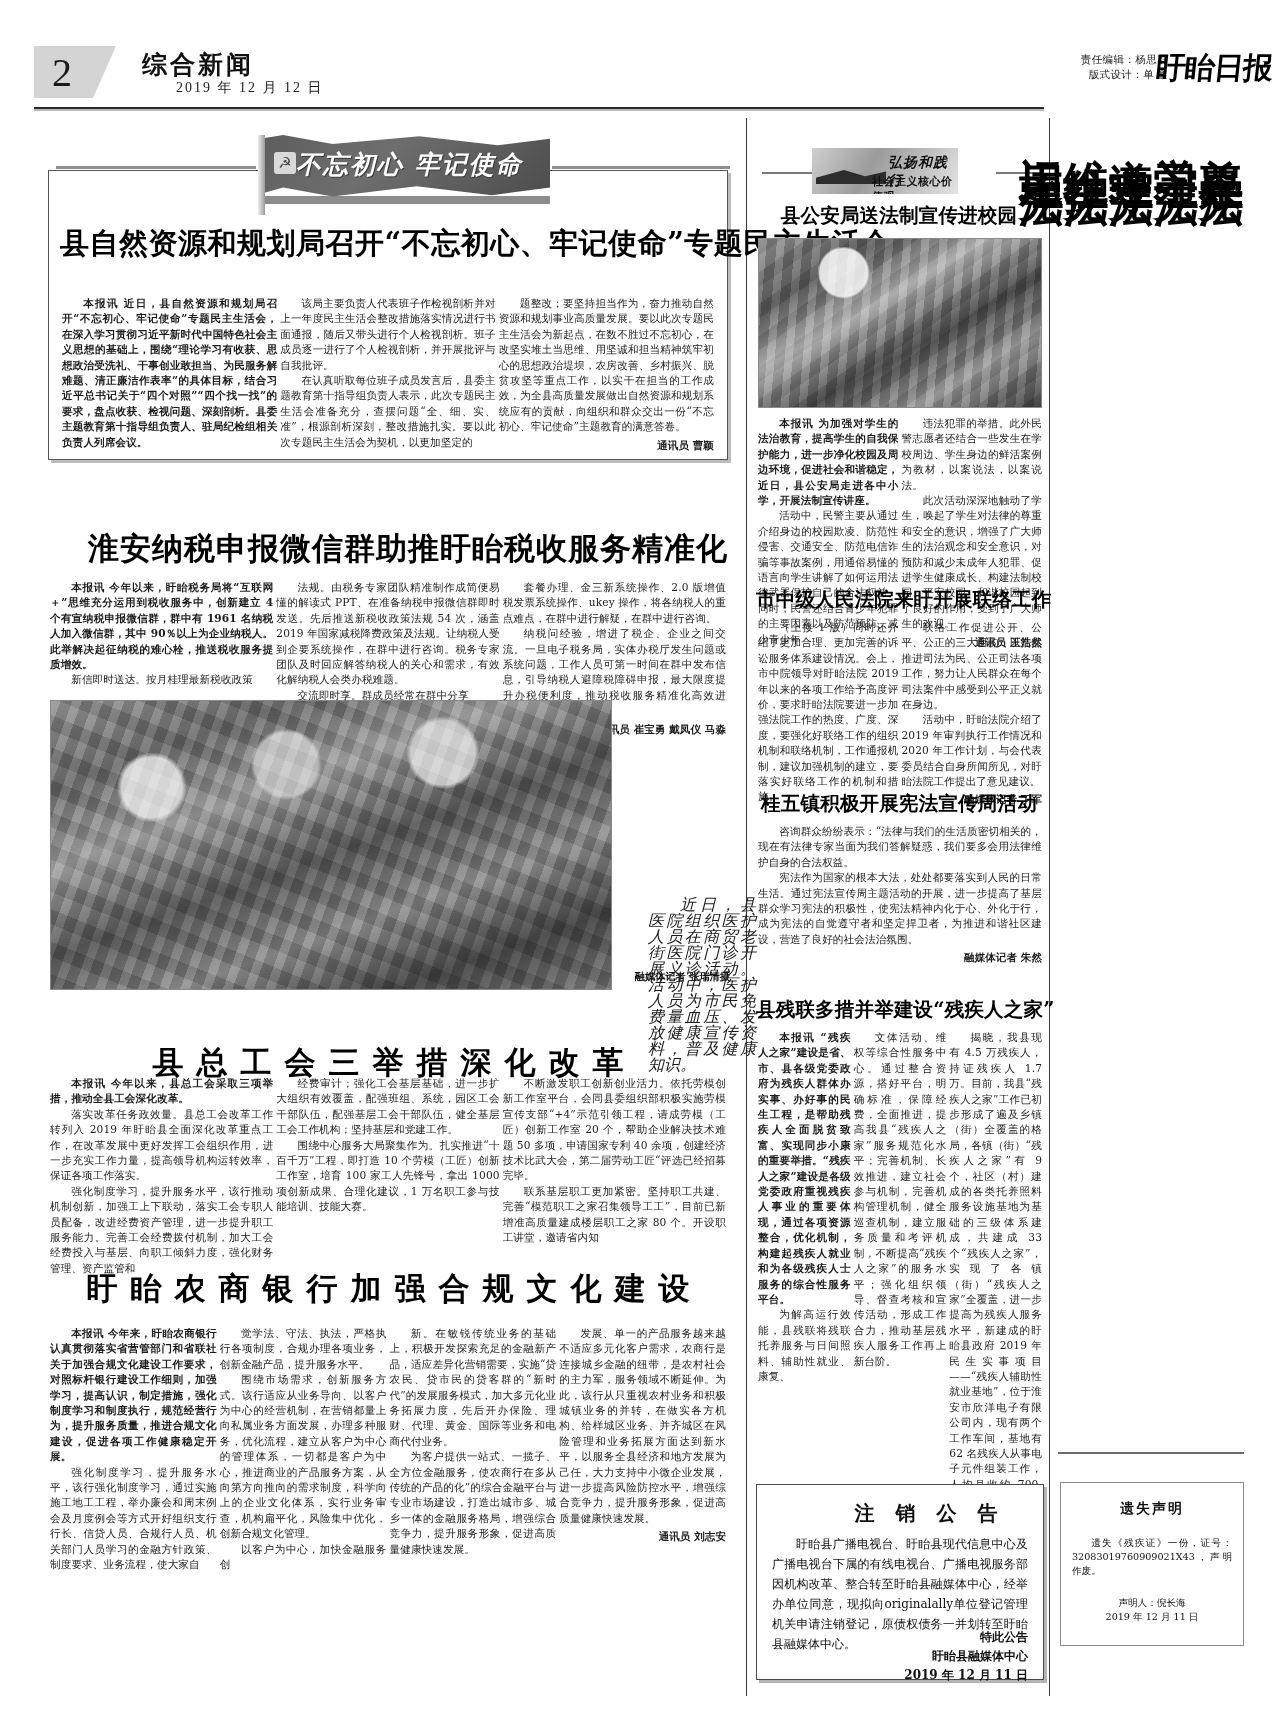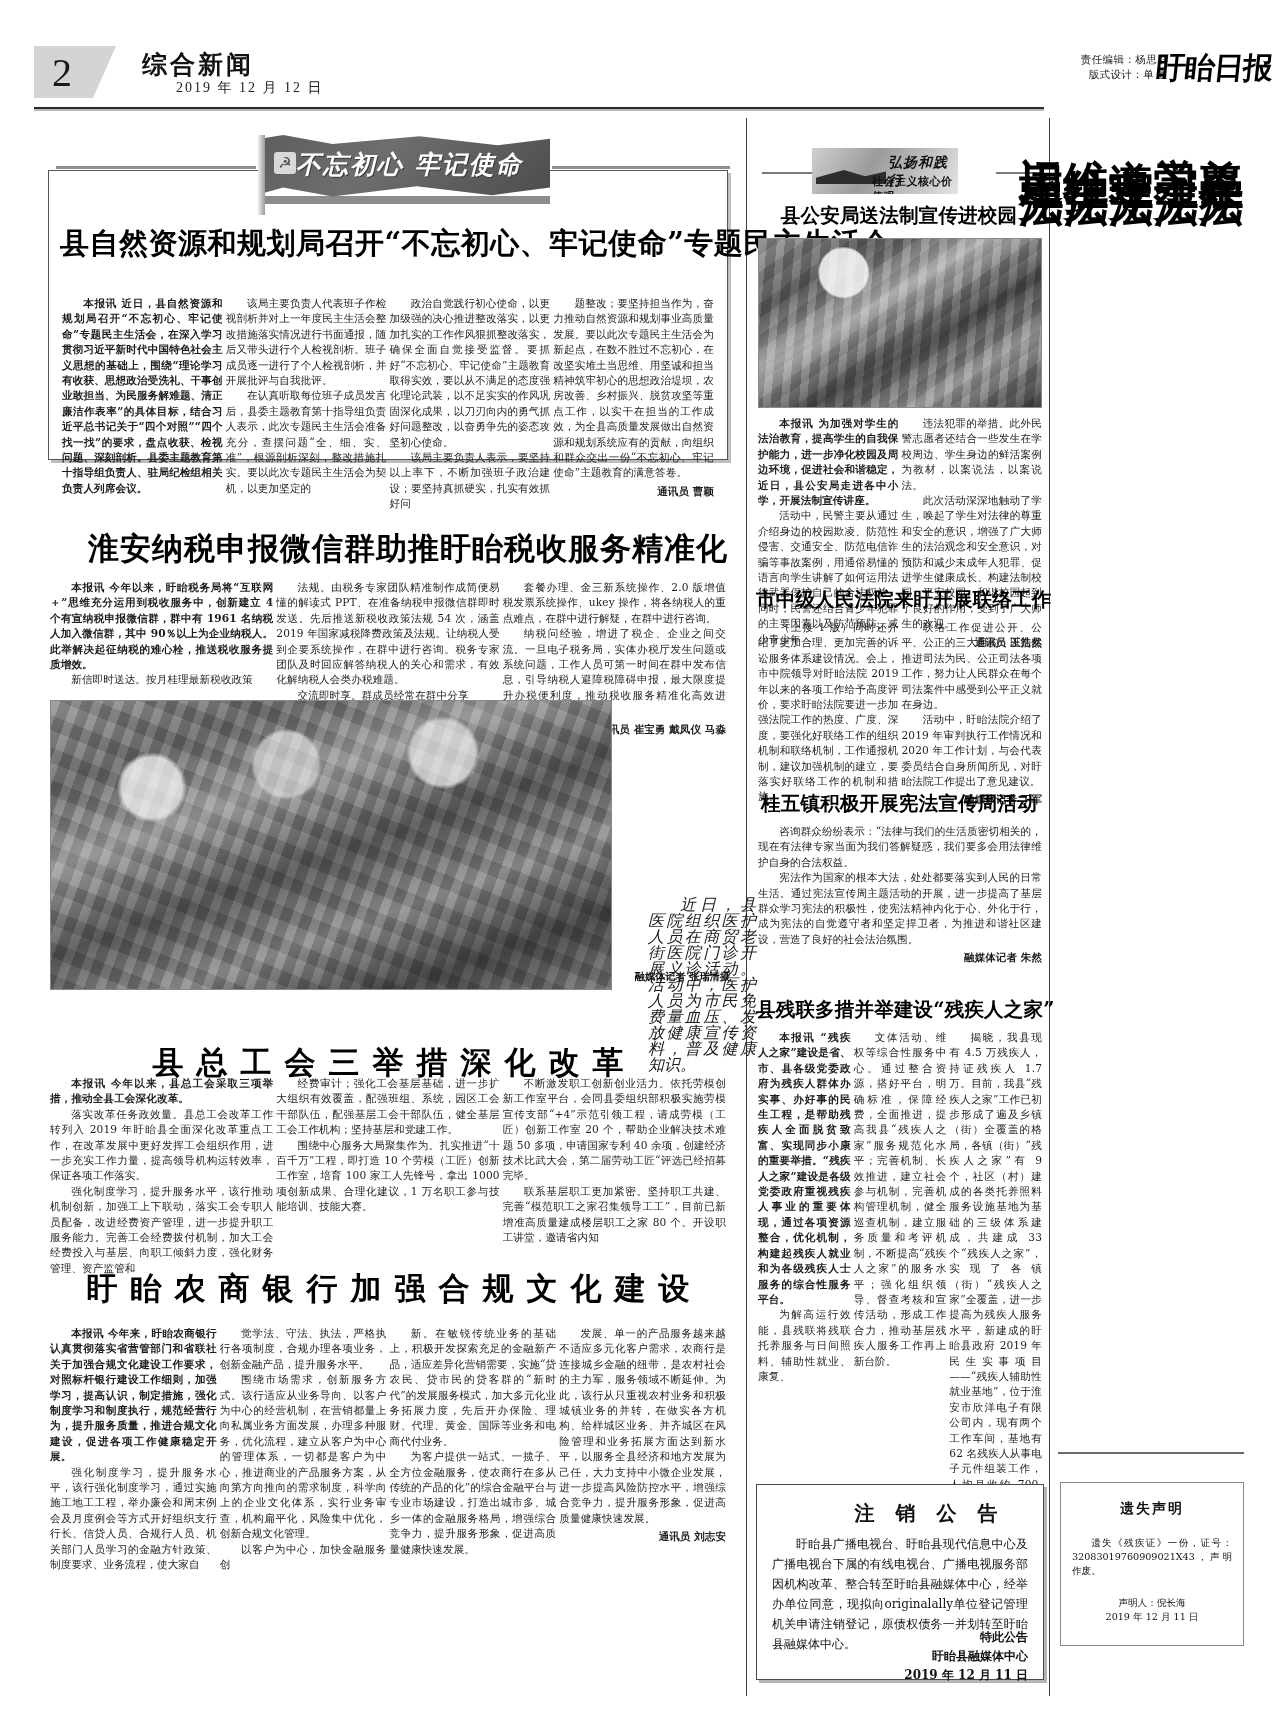--- a/index.html
+++ b/index.html
@@ -505,24 +505,20 @@
   <div class="art1-title">县自然资源和规划局召开“不忘初心、牢记使命”专题民主生活会</div>
   <div class="art1-body cols">
     <div class="col">
       <p class="lead">本报讯  近日，县自然资源和规划局召开“不忘初心、牢记使命”专题民主生活会，在深入学习贯彻习近平新时代中国特色社会主义思想的基础上，围绕“理论学习有收获、思想政治受洗礼、干事创业敢担当、为民服务解难题、清正廉洁作表率”的具体目标，结合习近平总书记关于“四个对照”“四个找一找”的要求，盘点收获、检视问题、深刻剖析。县委主题教育第十指导组负责人、驻局纪检组相关负责人列席会议。</p>
     </div>
     <div class="col">
       <p>该局主要负责人代表班子作检视剖析并对上一年度民主生活会整改措施落实情况进行书面通报，随后又带头进行个人检视剖析。班子成员逐一进行了个人检视剖析，并开展批评与自我批评。</p>
         <p>在认真听取每位班子成员发言后，县委主题教育第十指导组负责人表示，此次专题民主生活会准备充分，查摆问题“全、细、实、准”，根源剖析深刻，整改措施扎实。要以此次专题民主生活会为契机，以更加坚定的</p>
     </div>
     <div class="col">
-      <p>政治自觉践行初心使命，以更加级强的决心推进整改落实，以更加扎实的工作作风狠抓整改落实，确保全面自觉接受监督。要抓好“不忘初心、牢记使命”主题教育取得实效，要以从不满足的态度强化理论武装，以不足实实的作风巩固深化成果，以刀刃向内的勇气抓好问题整改，以奋勇争先的姿态攻坚初心使命。</p>
-        <p>该局主要负责人表示，要坚持以上率下，不断加强班子政治建设；要坚持真抓硬实，扎实有效抓好问</p>
-    </div>
-    <div class="col">
       <p>题整改；要坚持担当作为，奋力推动自然资源和规划事业高质量发展。要以此次专题民主生活会为新起点，在数不胜过不忘初心，在改坚实堆土当思维、用坚诚和担当精神筑牢初心的思想政治堤坝，农房改善、乡村振兴、脱贫攻坚等重点工作，以实干在担当的工作成效，为全县高质量发展做出自然资源和规划系统应有的贡献，向组织和群众交出一份“不忘初心、牢记使命”主题教育的满意答卷。</p>
       <div class="byline">通讯员  曹颖</div>
     </div>
   </div>
 
   <div class="art2-title">淮安纳税申报微信群助推盱眙税收服务精准化</div>
   <div class="art2-body cols">
     <div class="col">
       <p class="lead">本报讯  今年以来，盱眙税务局将“互联网＋”思维充分运用到税收服务中，创新建立 4 个有宣纳税申报微信群，群中有 1961 名纳税人加入微信群，其中 90％以上为企业纳税人。此举解决起征纳税的难心栓，推送税收服务提质增效。</p>
         <p>新信即时送达。按月桂理最新税收政策</p>

